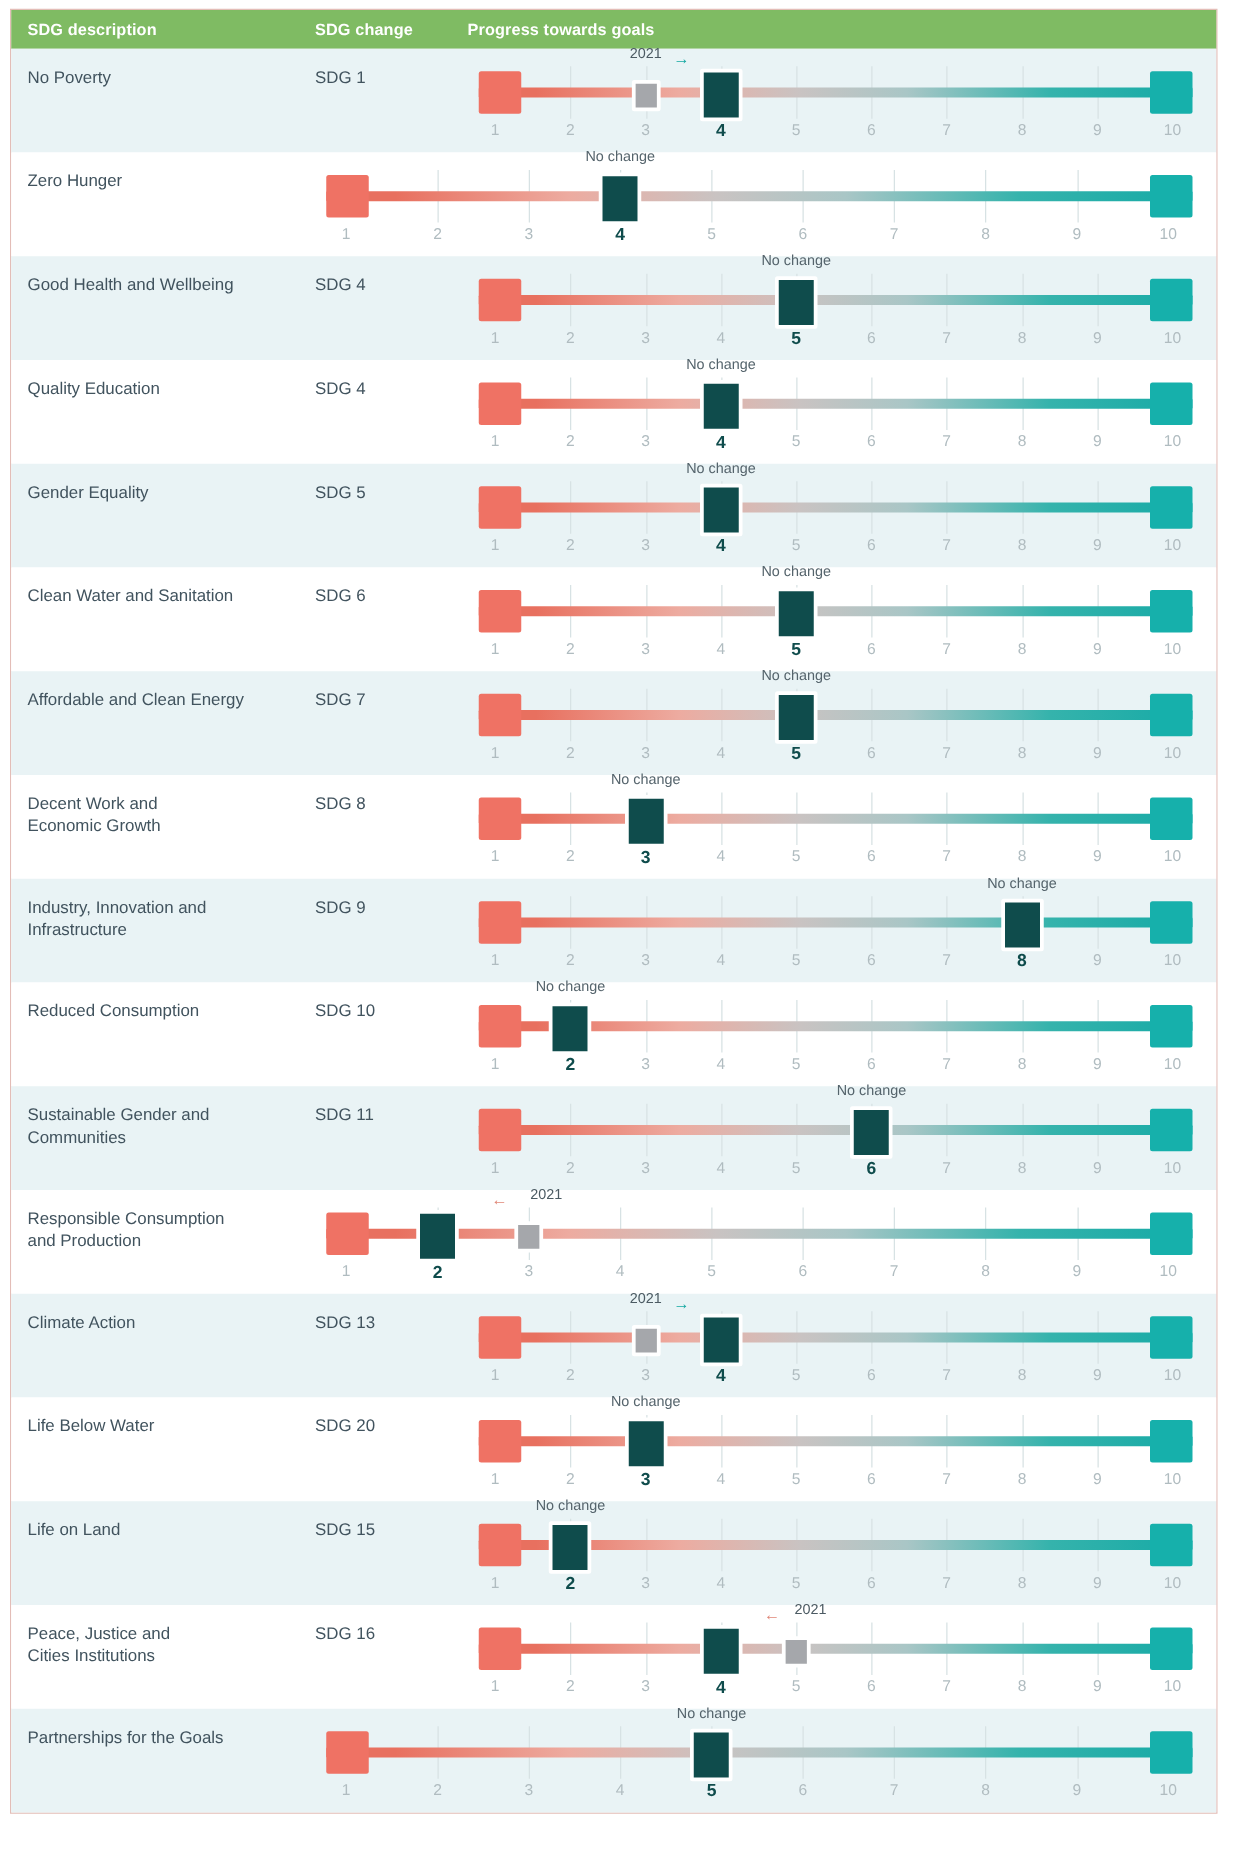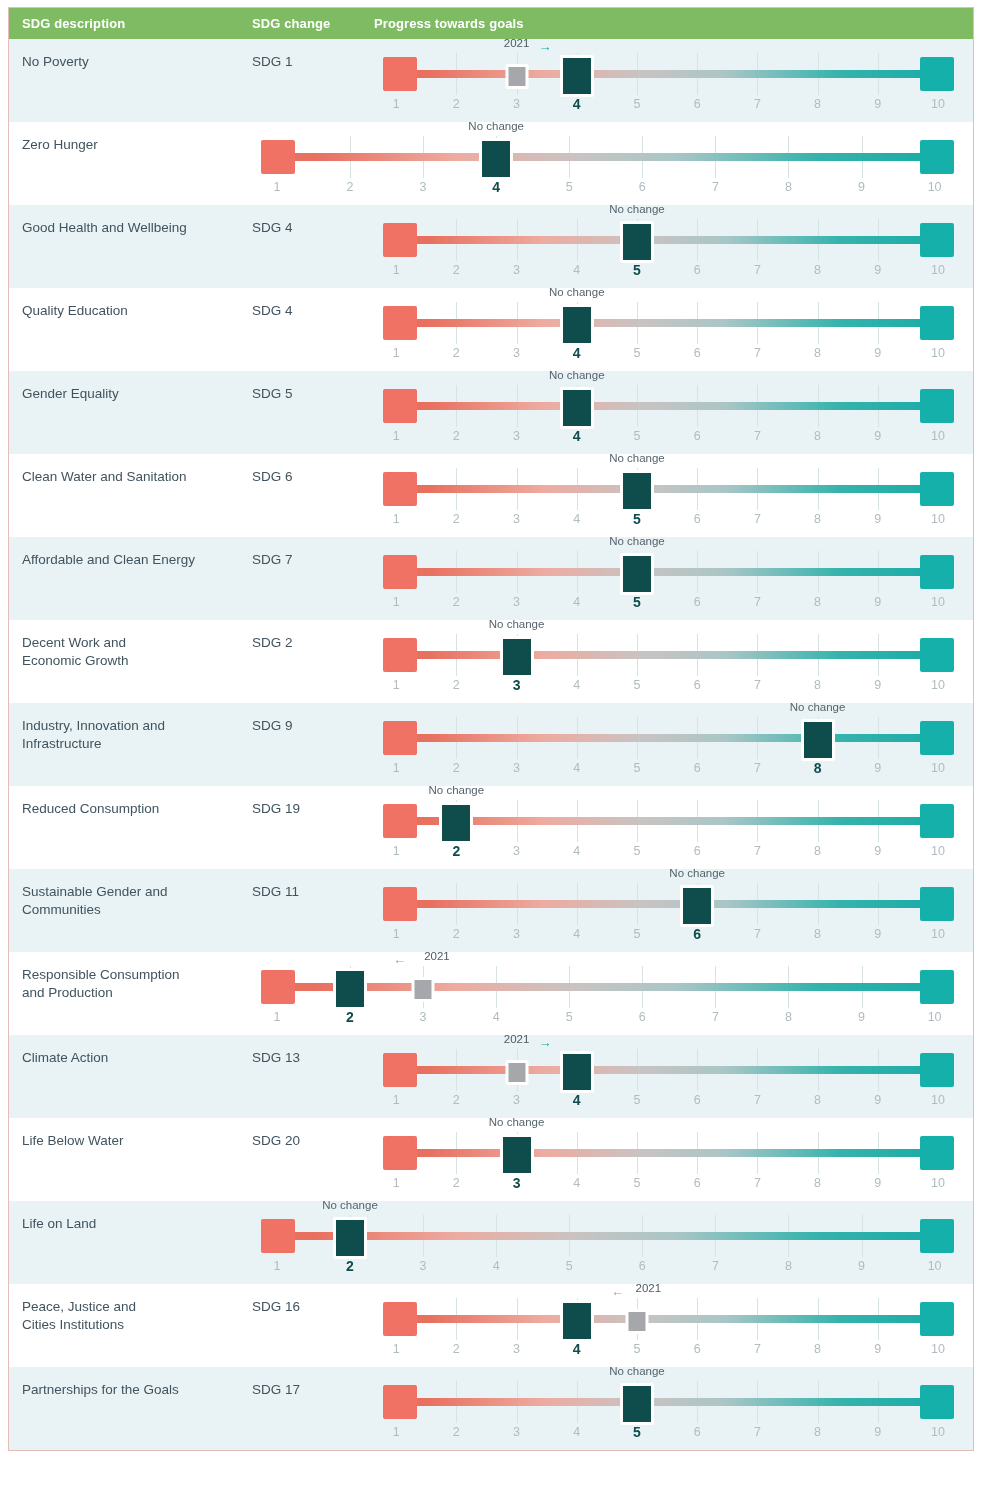--- a/index.html
+++ b/index.html
@@ -433,21 +433,21 @@
               <div class="tick" style="left: 97.2%;">10</div>
             </div>
           </div>
         </div>
       </div>
       <div class="row plain">
         <div class="c-desc">
           <div>Decent Work and</div>
           <div>Economic Growth</div>
         </div>
-        <div class="c-num">SDG 2</div>
+        <div class="c-num">SDG 8</div>
         <div class="c-prog">
           <div class="chart">
             <div class="gridlines">
               <div class="gridline" style="left: 12.8444%;"></div>
               <div class="gridline" style="left: 23.3889%;"></div>
               <div class="gridline" style="left: 33.9333%;"></div>
               <div class="gridline" style="left: 44.4778%;"></div>
               <div class="gridline" style="left: 55.0222%;"></div>
               <div class="gridline" style="left: 65.5667%;"></div>
               <div class="gridline" style="left: 76.1111%;"></div>
@@ -508,21 +508,21 @@
               <div class="tick" style="left: 86.6556%;">9</div>
               <div class="tick" style="left: 97.2%;">10</div>
             </div>
           </div>
         </div>
       </div>
       <div class="row plain">
         <div class="c-desc">
           <div>Reduced Consumption</div>
         </div>
-        <div class="c-num">SDG 19</div>
+        <div class="c-num">SDG 10</div>
         <div class="c-prog">
           <div class="chart">
             <div class="gridlines">
               <div class="gridline" style="left: 12.8444%;"></div>
               <div class="gridline" style="left: 23.3889%;"></div>
               <div class="gridline" style="left: 33.9333%;"></div>
               <div class="gridline" style="left: 44.4778%;"></div>
               <div class="gridline" style="left: 55.0222%;"></div>
               <div class="gridline" style="left: 65.5667%;"></div>
               <div class="gridline" style="left: 76.1111%;"></div>
@@ -698,20 +698,21 @@
               <div class="tick" style="left: 86.6556%;">9</div>
               <div class="tick" style="left: 97.2%;">10</div>
             </div>
           </div>
         </div>
       </div>
       <div class="row alt">
         <div class="c-desc">
           <div>Life on Land</div>
         </div>
+        <div class="c-num">SDG 15</div>
         <div class="c-prog">
           <div class="chart">
             <div class="gridlines">
               <div class="gridline" style="left: 12.8444%;"></div>
               <div class="gridline" style="left: 23.3889%;"></div>
               <div class="gridline" style="left: 33.9333%;"></div>
               <div class="gridline" style="left: 44.4778%;"></div>
               <div class="gridline" style="left: 55.0222%;"></div>
               <div class="gridline" style="left: 65.5667%;"></div>
               <div class="gridline" style="left: 76.1111%;"></div>
@@ -774,21 +775,20 @@
               <div class="tick" style="left: 86.6556%;">9</div>
               <div class="tick" style="left: 97.2%;">10</div>
             </div>
           </div>
         </div>
       </div>
       <div class="row alt">
         <div class="c-desc">
           <div>Partnerships for the Goals</div>
         </div>
-        <div class="c-num">SDG 17</div>
         <div class="c-prog">
           <div class="chart">
             <div class="gridlines">
               <div class="gridline" style="left: 12.8444%;"></div>
               <div class="gridline" style="left: 23.3889%;"></div>
               <div class="gridline" style="left: 33.9333%;"></div>
               <div class="gridline" style="left: 44.4778%;"></div>
               <div class="gridline" style="left: 55.0222%;"></div>
               <div class="gridline" style="left: 65.5667%;"></div>
               <div class="gridline" style="left: 76.1111%;"></div>

